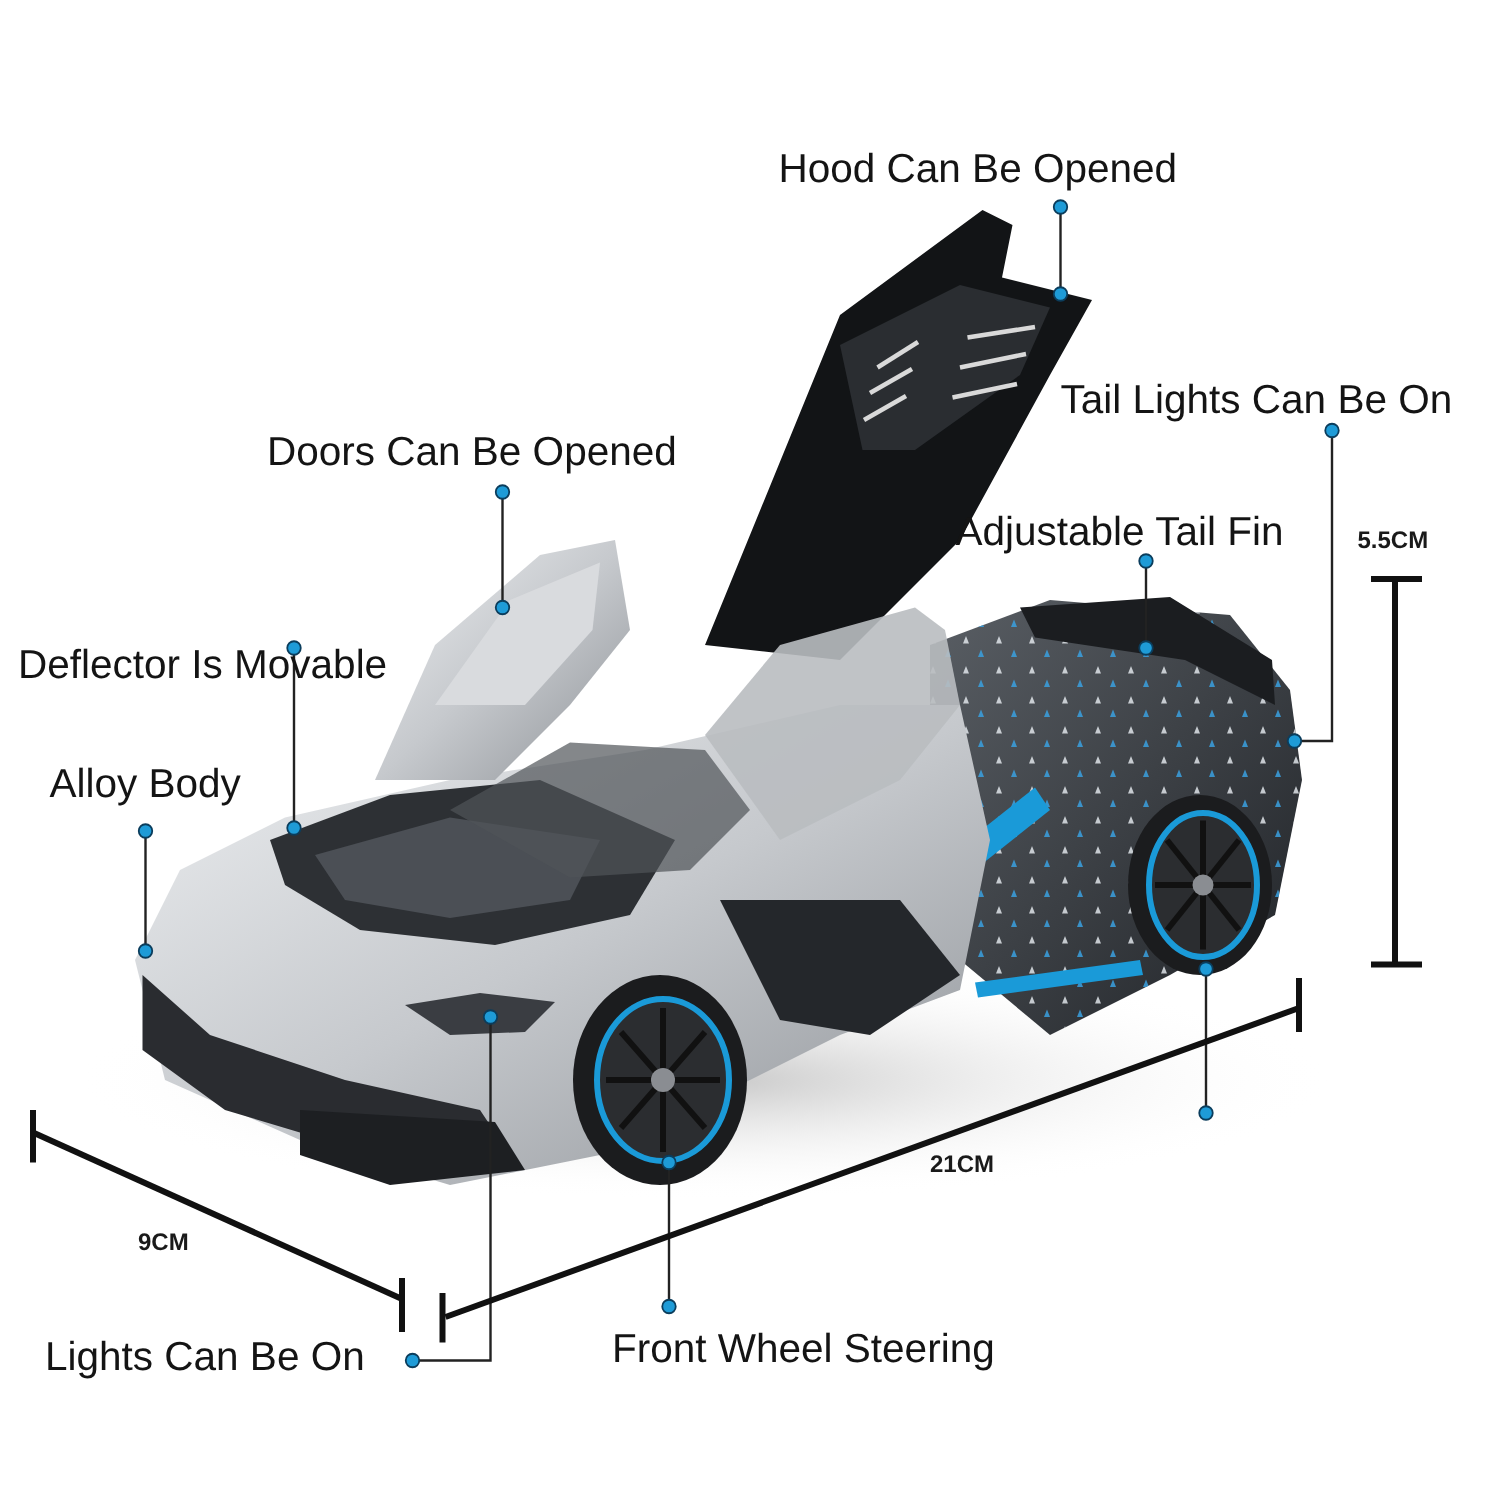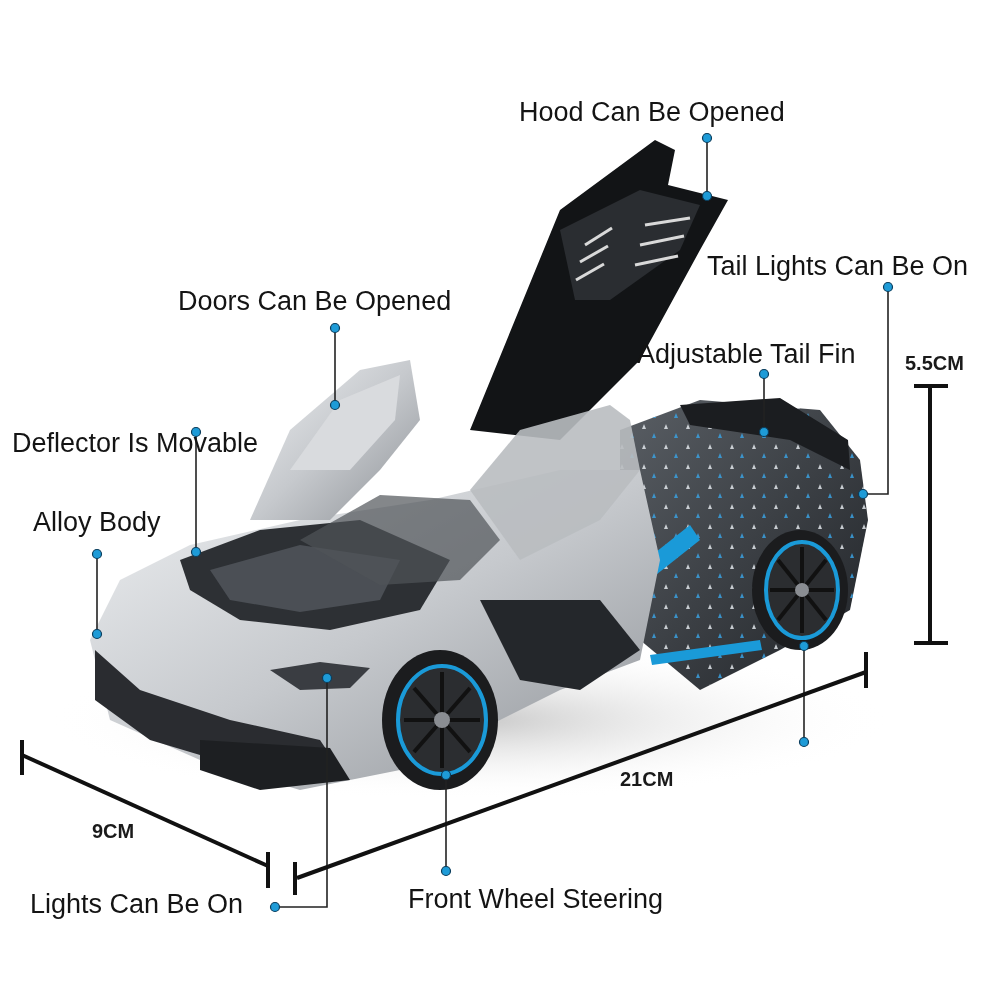--- a/index.html
+++ b/index.html
@@ -1,20 +1,20 @@
 <!DOCTYPE html>
 <html><head>
 <meta charset="utf-8">
 <style>
   html, body { margin:0; padding:0; }
   body { width:1000px; height:1000px; background:#ffffff; position:relative; overflow:hidden;
          font-family: "Liberation Sans", "DejaVu Sans", sans-serif; color:#111; }
   .stage { position:absolute; left:0; top:0; width:1000px; height:968px; }
   .callout-label { position:absolute; font-size:27px; line-height:30px; white-space:nowrap; color:#141414; }
-  .dim-label { position:absolute; font-size:20px; font-weight:bold; white-space:nowrap; color:#1a1a1a; }
+  .dim-label { position:absolute; font-size:16px; font-weight:bold; white-space:nowrap; color:#1a1a1a; }
   svg.art { position:absolute; left:0; top:0; }
 </style>
 </head>
 <body>
 
 <div class="stage">
 
   <svg class="art" width="1000" height="1000" viewBox="0 0 1000 1000">
     <defs>
       <linearGradient id="silver" x1="0" y1="0" x2="1" y2="1">

